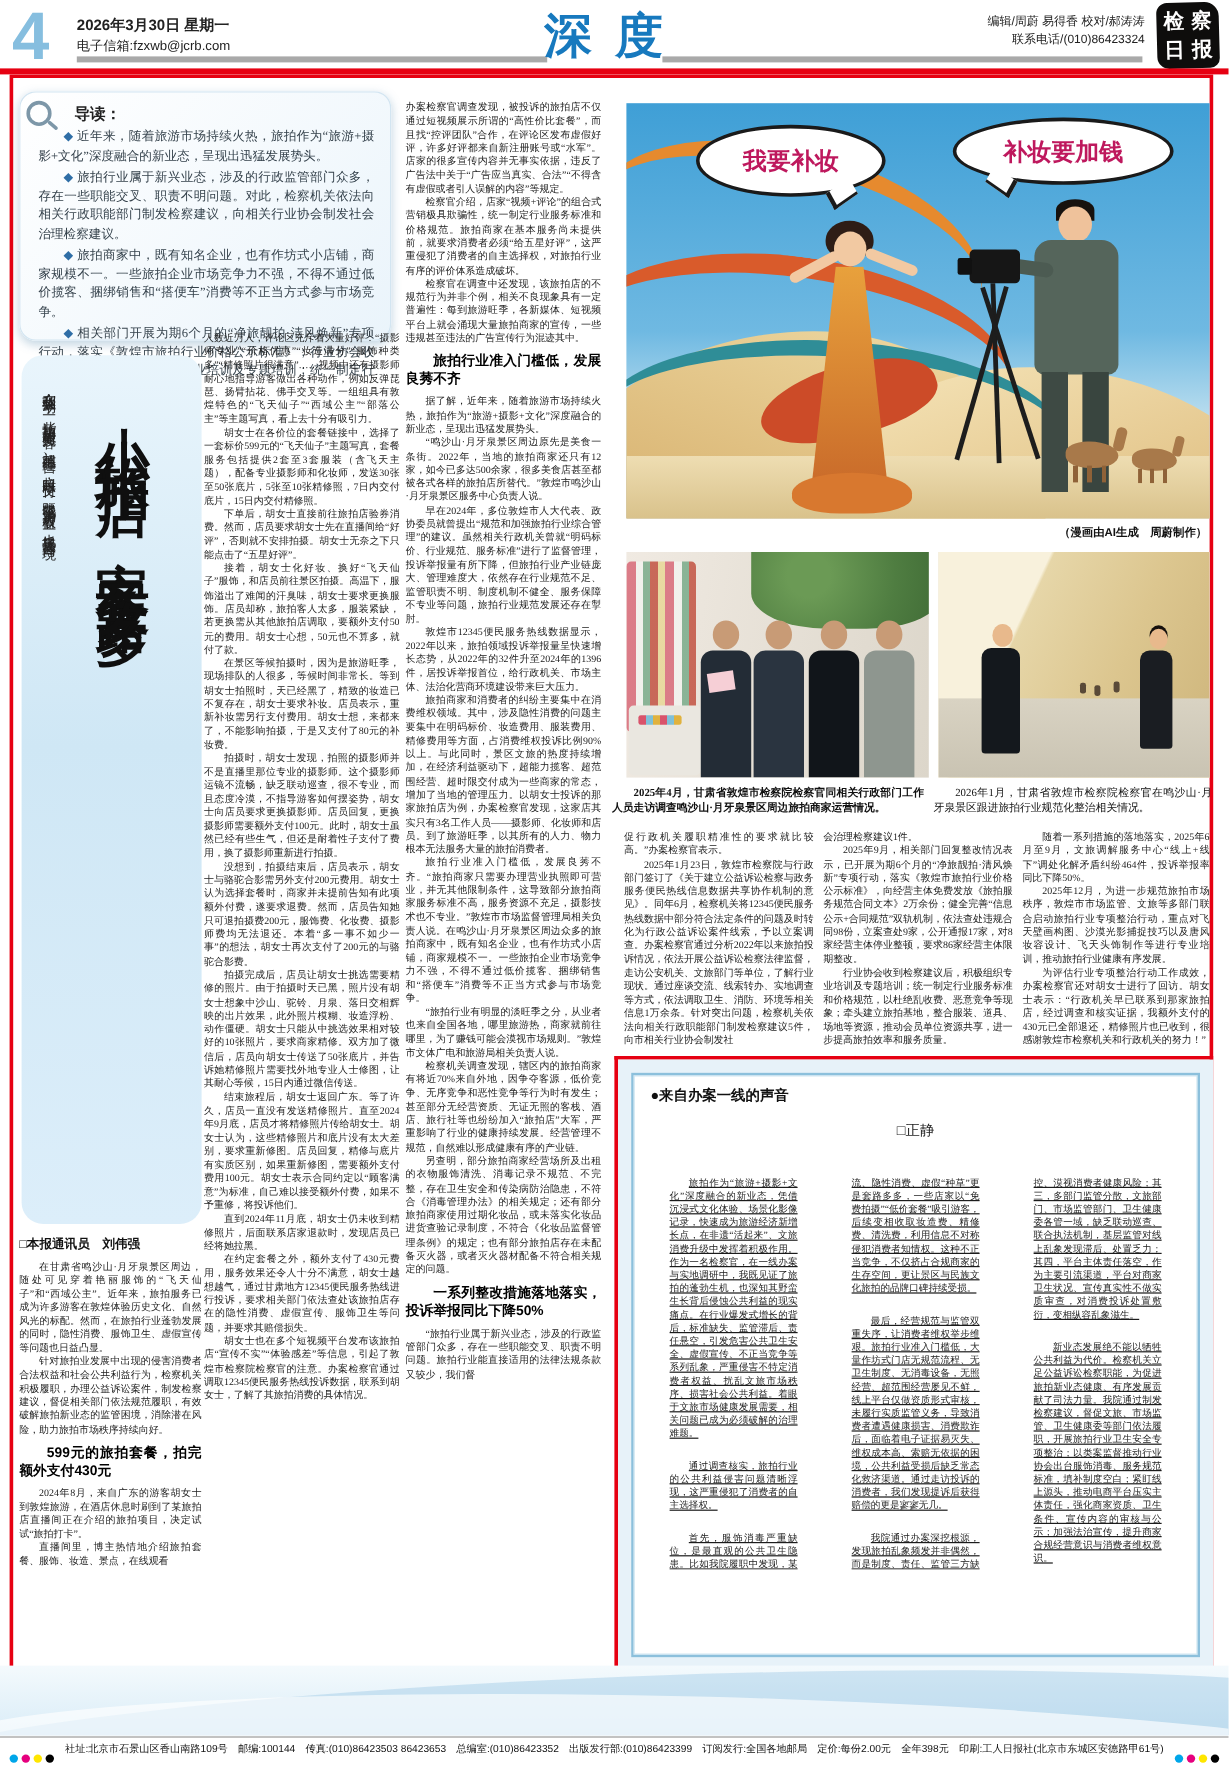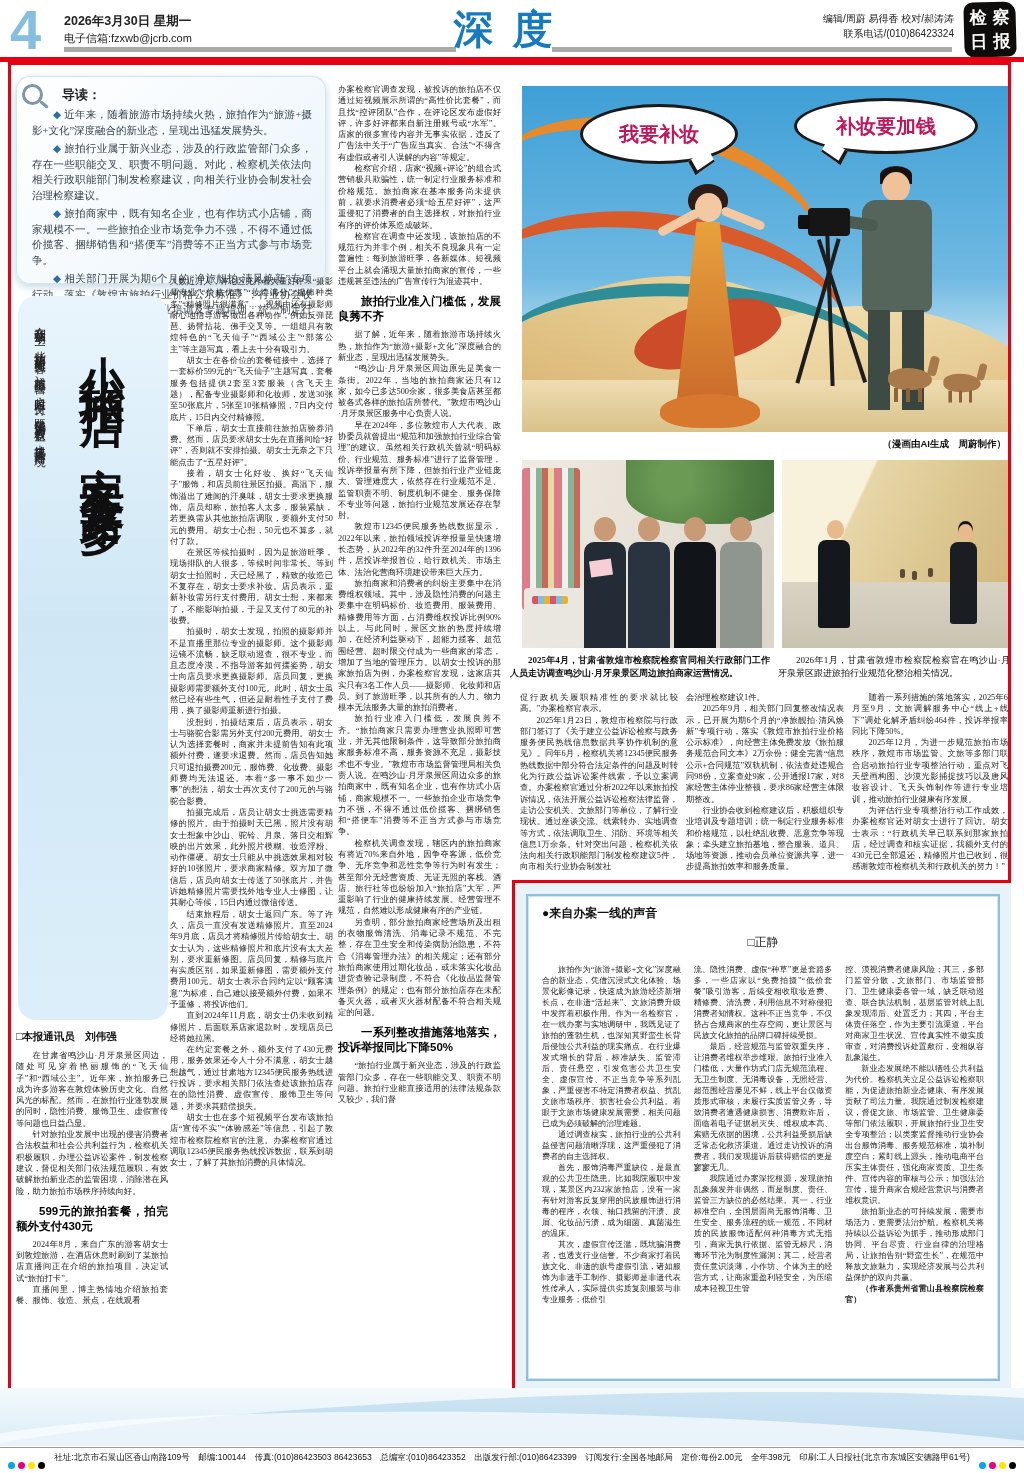--- a/index.html
+++ b/index.html
@@ -164,21 +164,21 @@
   
   .voices-bg{left:515px;top:883px;width:496px;height:509px;background:#e7f2f9;}
   .voices{left:526px;top:894px;width:474px;height:487px;background:#fff;border:2px solid #8cc0dc;
           box-shadow:inset 0 0 0 1px #cfe6f2;padding:9px 14px;box-sizing:border-box;}
   .v-kicker{font-size:12px;font-weight:bold;color:#111;}
   .v-title{text-align:center;font-size:27px;font-weight:900;color:#0d0d0d;margin-top:20px;letter-spacing:1px;}
   .v-byline{text-align:center;font-size:12px;color:#222;margin-top:12px;}
   .v-cols{display:flex;gap:13px;margin-top:13px;height:344px;overflow:hidden;}
   .v-col{flex:1;font-size:8px;line-height:11px;text-align:justify;color:#1c1c1c;overflow:hidden;
          font-family:"Liberation Serif","DejaVu Serif",serif;}
-  .v-col p{margin:0;text-indent:2em;}
+  .v-col p{margin:16px;text-indent:2em;text-decoration:underline;}
   .v-col p.cont{text-indent:0;}
   .v-col p.bold{font-weight:bold;}
 
   
   .wave{left:0;top:1388px;width:1024px;height:58px;overflow:hidden;
         background:linear-gradient(#f4fafd,#d9ecf7);}
   .wave::before{content:"";position:absolute;left:-120px;top:8px;width:1350px;height:130px;
                 border-radius:50%;background:rgba(138,190,224,.35);transform:rotate(-2deg);}
   .wave::after{content:"";position:absolute;left:-60px;top:26px;width:1300px;height:120px;
                border-radius:50%;background:rgba(255,255,255,.65);transform:rotate(1.5deg);}
@@ -257,20 +257,21 @@
       <p class="cont">办案检察官调查发现，被投诉的旅拍店不仅通过短视频展示所谓的“高性价比套餐”，而且找“控评团队”合作，在评论区发布虚假好评，许多好评都来自新注册账号或“水军”。店家的很多宣传内容并无事实依据，违反了广告法中关于“广告应当真实、合法”“不得含有虚假或者引人误解的内容”等规定。</p>
       <p>检察官介绍，店家“视频+评论”的组合式营销极具欺骗性，统一制定行业服务标准和价格规范。旅拍商家在基本服务尚未提供前，就要求消费者必须“给五星好评”，这严重侵犯了消费者的自主选择权，对旅拍行业有序的评价体系造成破坏。</p>
       <p>检察官在调查中还发现，该旅拍店的不规范行为并非个例，相关不良现象具有一定普遍性：每到旅游旺季，各新媒体、短视频平台上就会涌现大量旅拍商家的宣传，一些违规甚至违法的广告宣传行为混迹其中。</p>
       <p class="sub">旅拍行业准入门槛低，发展良莠不齐</p>
       <p>据了解，近年来，随着旅游市场持续火热，旅拍作为“旅游+摄影+文化”深度融合的新业态，呈现出迅猛发展势头。</p>
       <p>“鸣沙山·月牙泉景区周边原先是美食一条街。2022年，当地的旅拍商家还只有12家，如今已多达500余家，很多美食店甚至都被各式各样的旅拍店所替代。”敦煌市鸣沙山·月牙泉景区服务中心负责人说。</p>
       <p>早在2024年，多位敦煌市人大代表、政协委员就曾提出“规范和加强旅拍行业综合管理”的建议。虽然相关行政机关曾就“明码标价、行业规范、服务标准”进行了监督管理，投诉举报量有所下降，但旅拍行业产业链庞大、管理难度大，依然存在行业规范不足、监管职责不明、制度机制不健全、服务保障不专业等问题，旅拍行业规范发展还存在掣肘。</p>
       <p>敦煌市12345便民服务热线数据显示，2022年以来，旅拍领域投诉举报量呈快速增长态势，从2022年的32件升至2024年的1396件，居投诉举报首位，给行政机关、市场主体、法治化营商环境建设带来巨大压力。</p>
       <p>旅拍商家和消费者的纠纷主要集中在消费维权领域。其中，涉及隐性消费的问题主要集中在明码标价、妆造费用、服装费用、精修费用等方面，占消费维权投诉比例90%以上。与此同时，景区文旅的热度持续增加，在经济利益驱动下，超能力揽客、超范围经营、超时限交付成为一些商家的常态，增加了当地的管理压力。以胡女士投诉的那家旅拍店为例，办案检察官发现，这家店其实只有3名工作人员——摄影师、化妆师和店员。到了旅游旺季，以其所有的人力、物力根本无法服务大量的旅拍消费者。</p>
       <p>旅拍行业准入门槛低，发展良莠不齐。“旅拍商家只需要办理营业执照即可营业，并无其他限制条件，这导致部分旅拍商家服务标准不高，服务资源不充足，摄影技术也不专业。”敦煌市市场监督管理局相关负责人说。在鸣沙山·月牙泉景区周边众多的旅拍商家中，既有知名企业，也有作坊式小店铺，商家规模不一。一些旅拍企业市场竞争力不强，不得不通过低价揽客、捆绑销售和“搭便车”消费等不正当方式参与市场竞争。</p>
+      <p>“旅拍行业有明显的淡旺季之分，从业者也来自全国各地，哪里旅游热，商家就前往哪里，为了赚钱可能会漠视市场规则。”敦煌市文体广电和旅游局相关负责人说。</p>
       <p>检察机关调查发现，辖区内的旅拍商家有将近70%来自外地，因争夺客源，低价竞争、无序竞争和恶性竞争等行为时有发生；甚至部分无经营资质、无证无照的客栈、酒店、旅行社等也纷纷加入“旅拍店”大军，严重影响了行业的健康持续发展。经营管理不规范，自然难以形成健康有序的产业链。</p>
       <p>另查明，部分旅拍商家经营场所及出租的衣物服饰清洗、消毒记录不规范、不完整，存在卫生安全和传染病防治隐患，不符合《消毒管理办法》的相关规定；还有部分旅拍商家使用过期化妆品，或未落实化妆品进货查验记录制度，不符合《化妆品监督管理条例》的规定；也有部分旅拍店存在未配备灭火器，或者灭火器材配备不符合相关规定的问题。</p>
       <p class="sub">一系列整改措施落地落实，投诉举报同比下降50%</p>
       <p>“旅拍行业属于新兴业态，涉及的行政监管部门众多，存在一些职能交叉、职责不明问题。旅拍行业能直接适用的法律法规条款又较少，我们督</p>
     </div>
   <div class="abs newscol col4">
       <p class="cont">促行政机关履职精准性的要求就比较高。”办案检察官表示。</p>
       <p>2025年1月23日，敦煌市检察院与行政部门签订了《关于建立公益诉讼检察与政务服务便民热线信息数据共享协作机制的意见》。同年6月，检察机关将12345便民服务热线数据中部分符合法定条件的问题及时转化为行政公益诉讼案件线索，予以立案调查。办案检察官通过分析2022年以来旅拍投诉情况，依法开展公益诉讼检察法律监督，走访公安机关、文旅部门等单位，了解行业现状。通过座谈交流、线索转办、实地调查等方式，依法调取卫生、消防、环境等相关信息1万余条。针对突出问题，检察机关依法向相关行政职能部门制发检察建议5件，向市相关行业协会制发社</p>
     </div>
   <div class="abs newscol col5">

